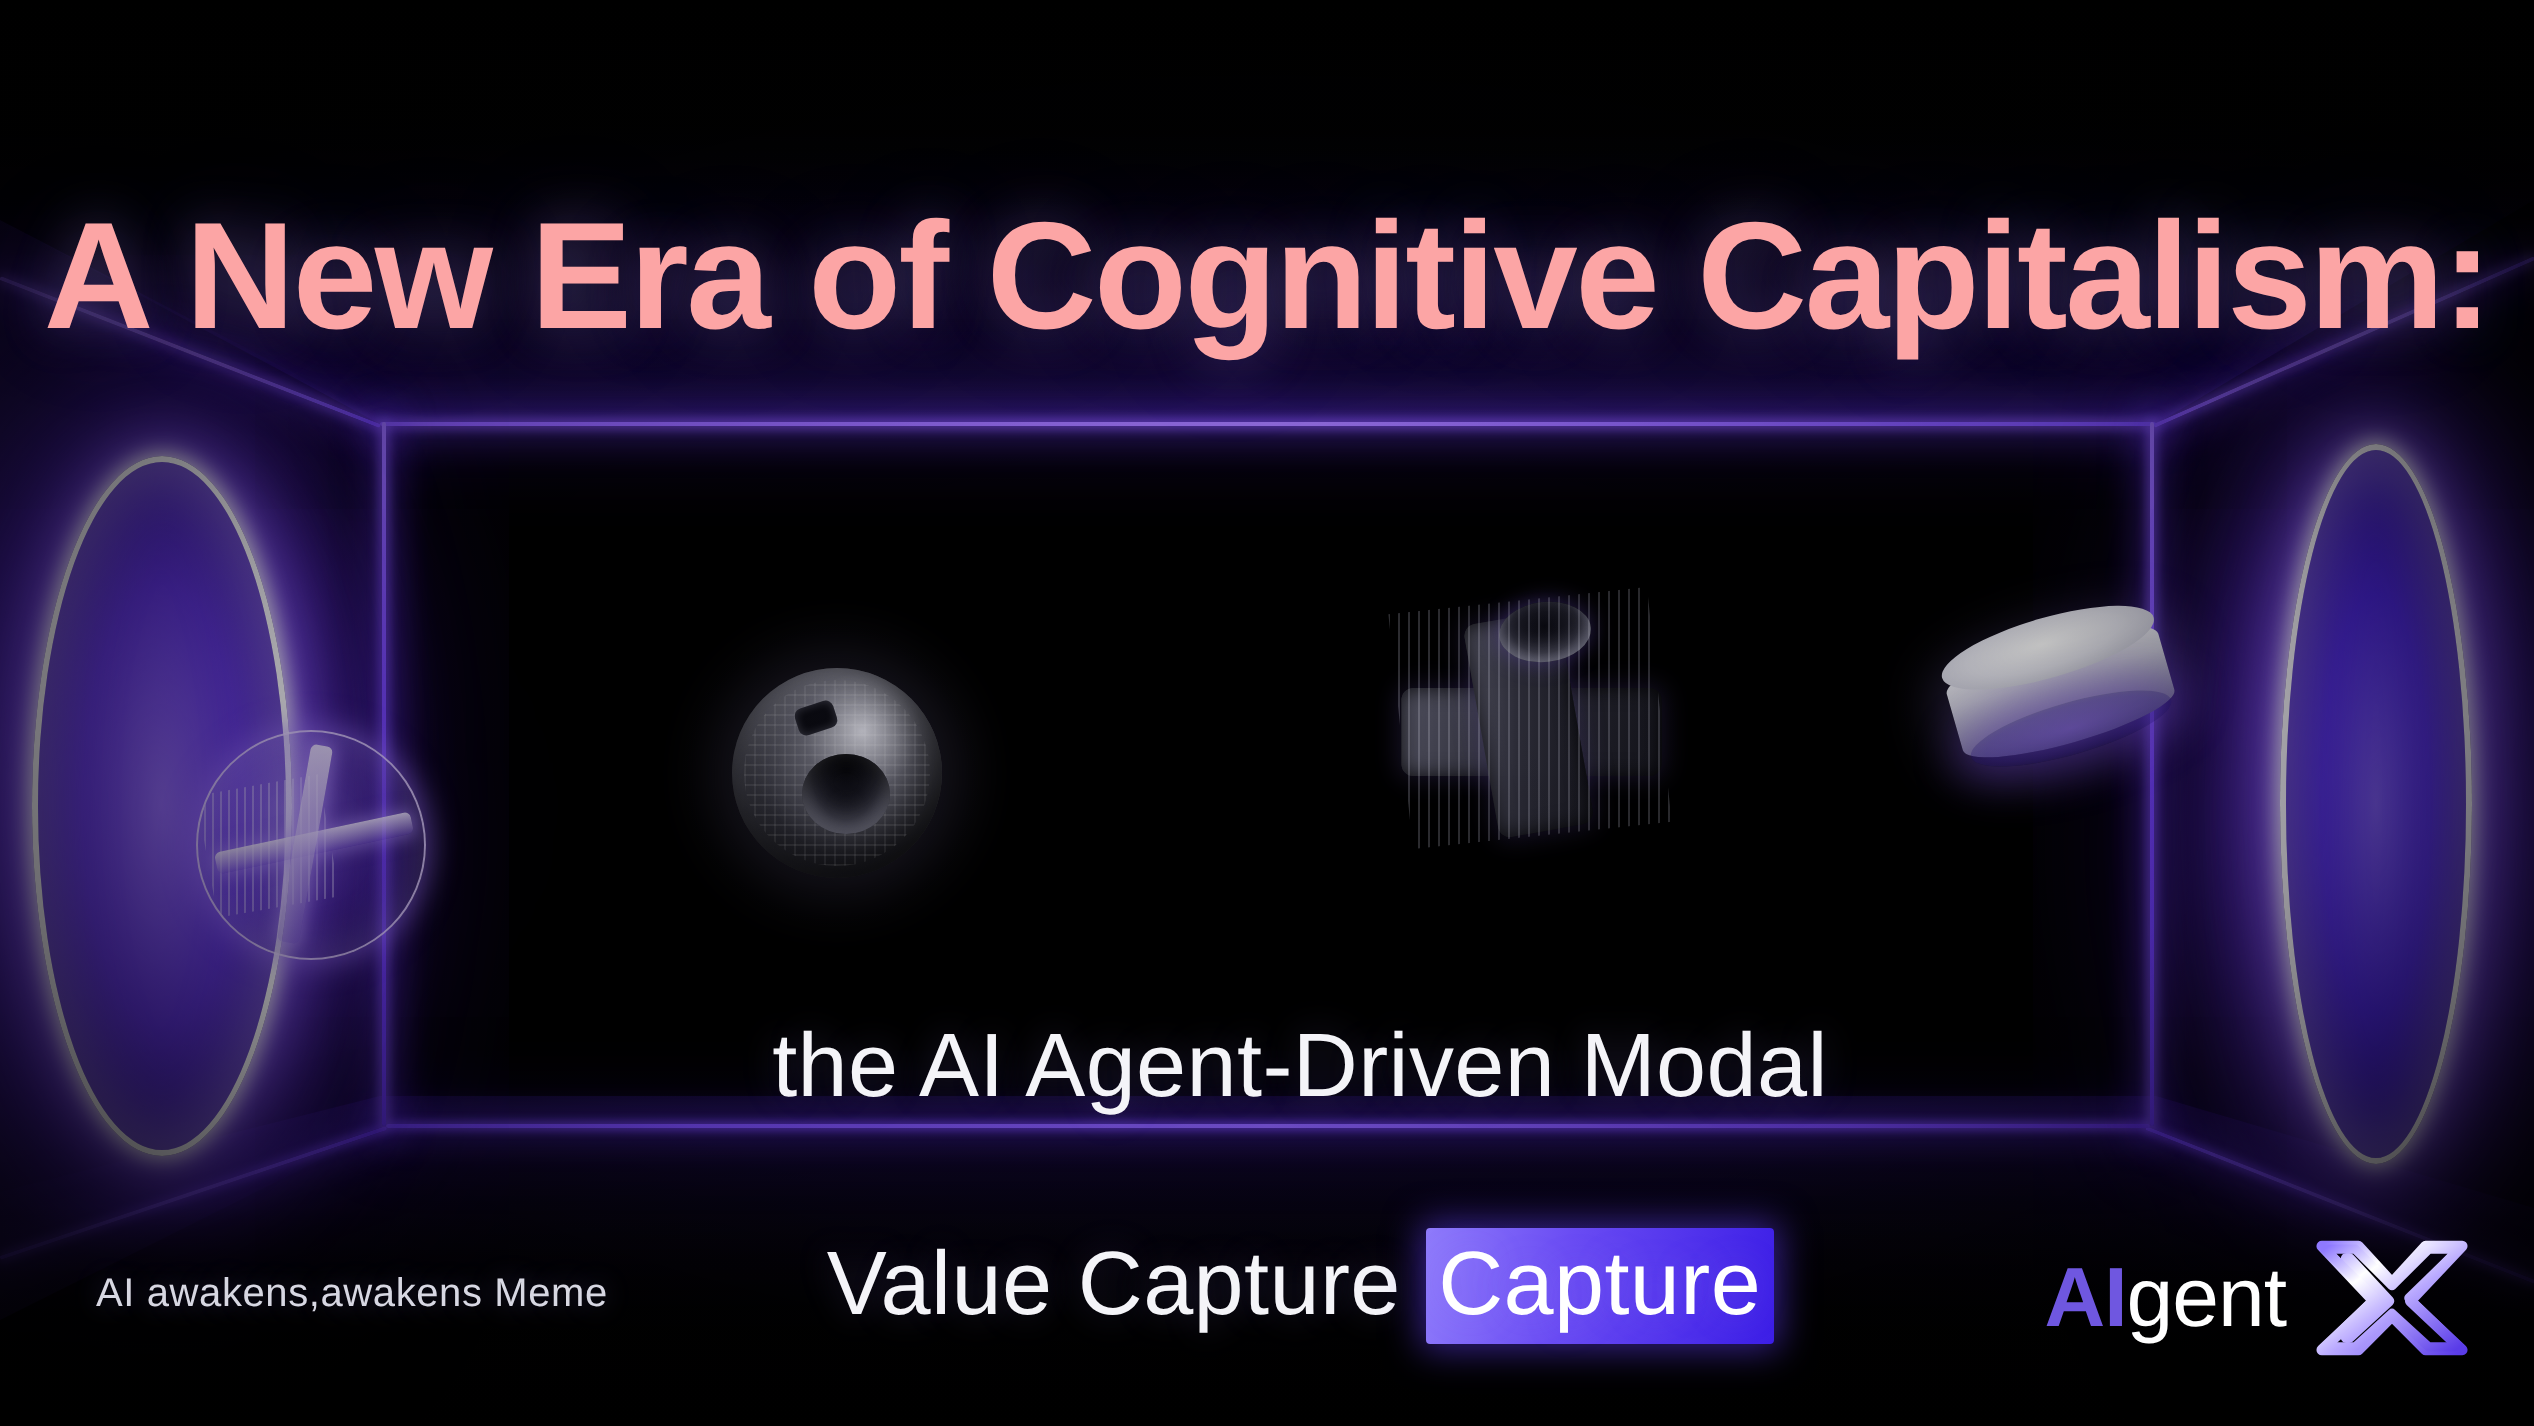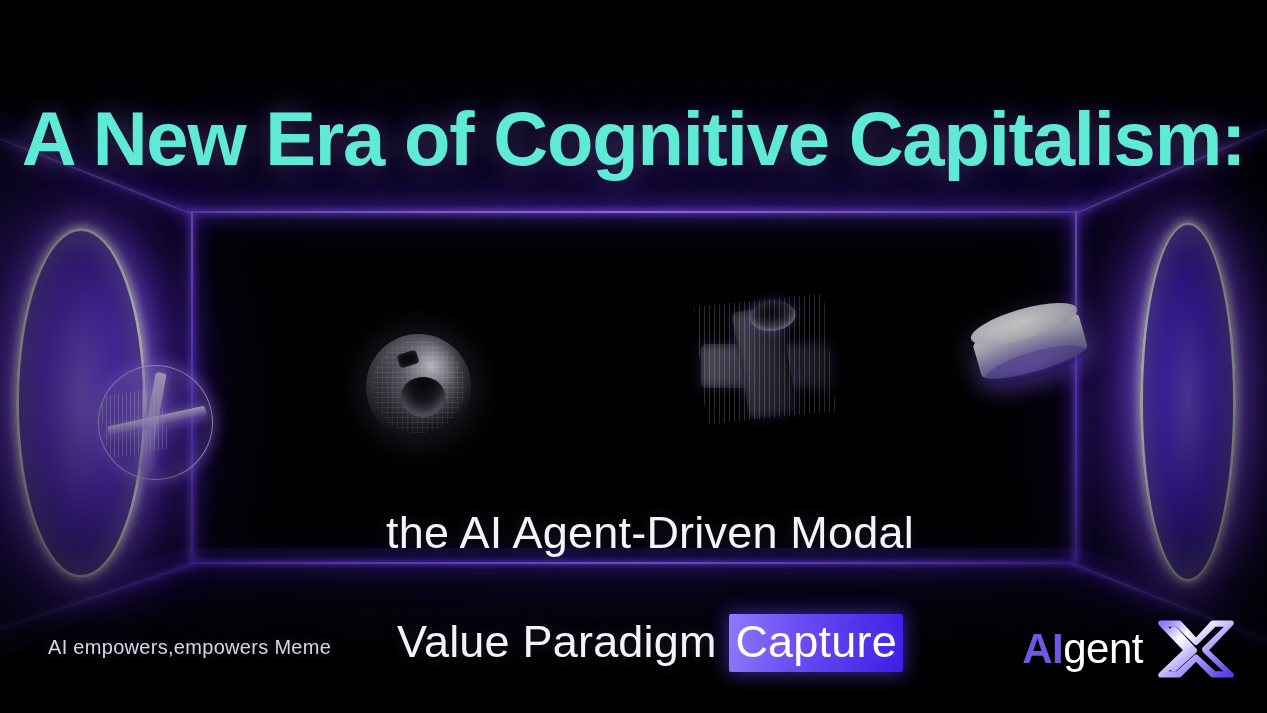--- a/index.html
+++ b/index.html
@@ -226,21 +226,21 @@
     position:absolute; left:3px; top:44px; width:104px; height:26px;
     border-radius:50%;
     background:radial-gradient(ellipse at 50% 50%, rgba(120,80,230,.65) 0%, rgba(78,44,190,.50) 60%, rgba(40,20,110,.30) 100%);
     box-shadow:0 0 22px 8px rgba(120,70,235,.45);
   }
 
   
   #title {
     position:absolute; left:0; top:97px; width:1267px;
     text-align:center;
-    color:#5eead4;
+    color:#fca5a5;
     font-family:"Liberation Sans", sans-serif;
     font-weight:700;
     font-size:76px;
     line-height:83px;
     letter-spacing:-1.2px;
     text-shadow:0 0 26px rgba(180,160,255,.28), 0 0 60px rgba(110,70,230,.16);
     z-index:20;
   }
 
   #subtitle {
@@ -375,24 +375,24 @@
   </div>
 
   <div class="vignette"></div>
   <div class="top-wash"></div>
   <div class="bottom-wash"></div>
 
   <h1 id="title">A New Era of Cognitive Capitalism:</h1>
 
   <div id="subtitle">
     <span>the AI Agent-Driven Modal</span><br>
-    <span>Value Paradigm </span><span class="hl">Capture</span>
-  </div>
-
-  <div id="tagline">AI empowers,empowers Meme</div>
+    <span>Value Capture </span><span class="hl">Capture</span>
+  </div>
+
+  <div id="tagline">AI awakens,awakens Meme</div>
 
   <div id="logo">
     <div class="wordmark">
       <span class="ai">AI</span><span class="gent">gent</span>
     </div>
     <svg class="xmark" viewBox="0 0 100 76" aria-hidden="true">
       <defs>
         <linearGradient id="xgrad" x1="0" y1="0" x2="1" y2="1">
           <stop offset="0%" stop-color="#8f79ff"></stop>
           <stop offset="28%" stop-color="#ffffff"></stop>

